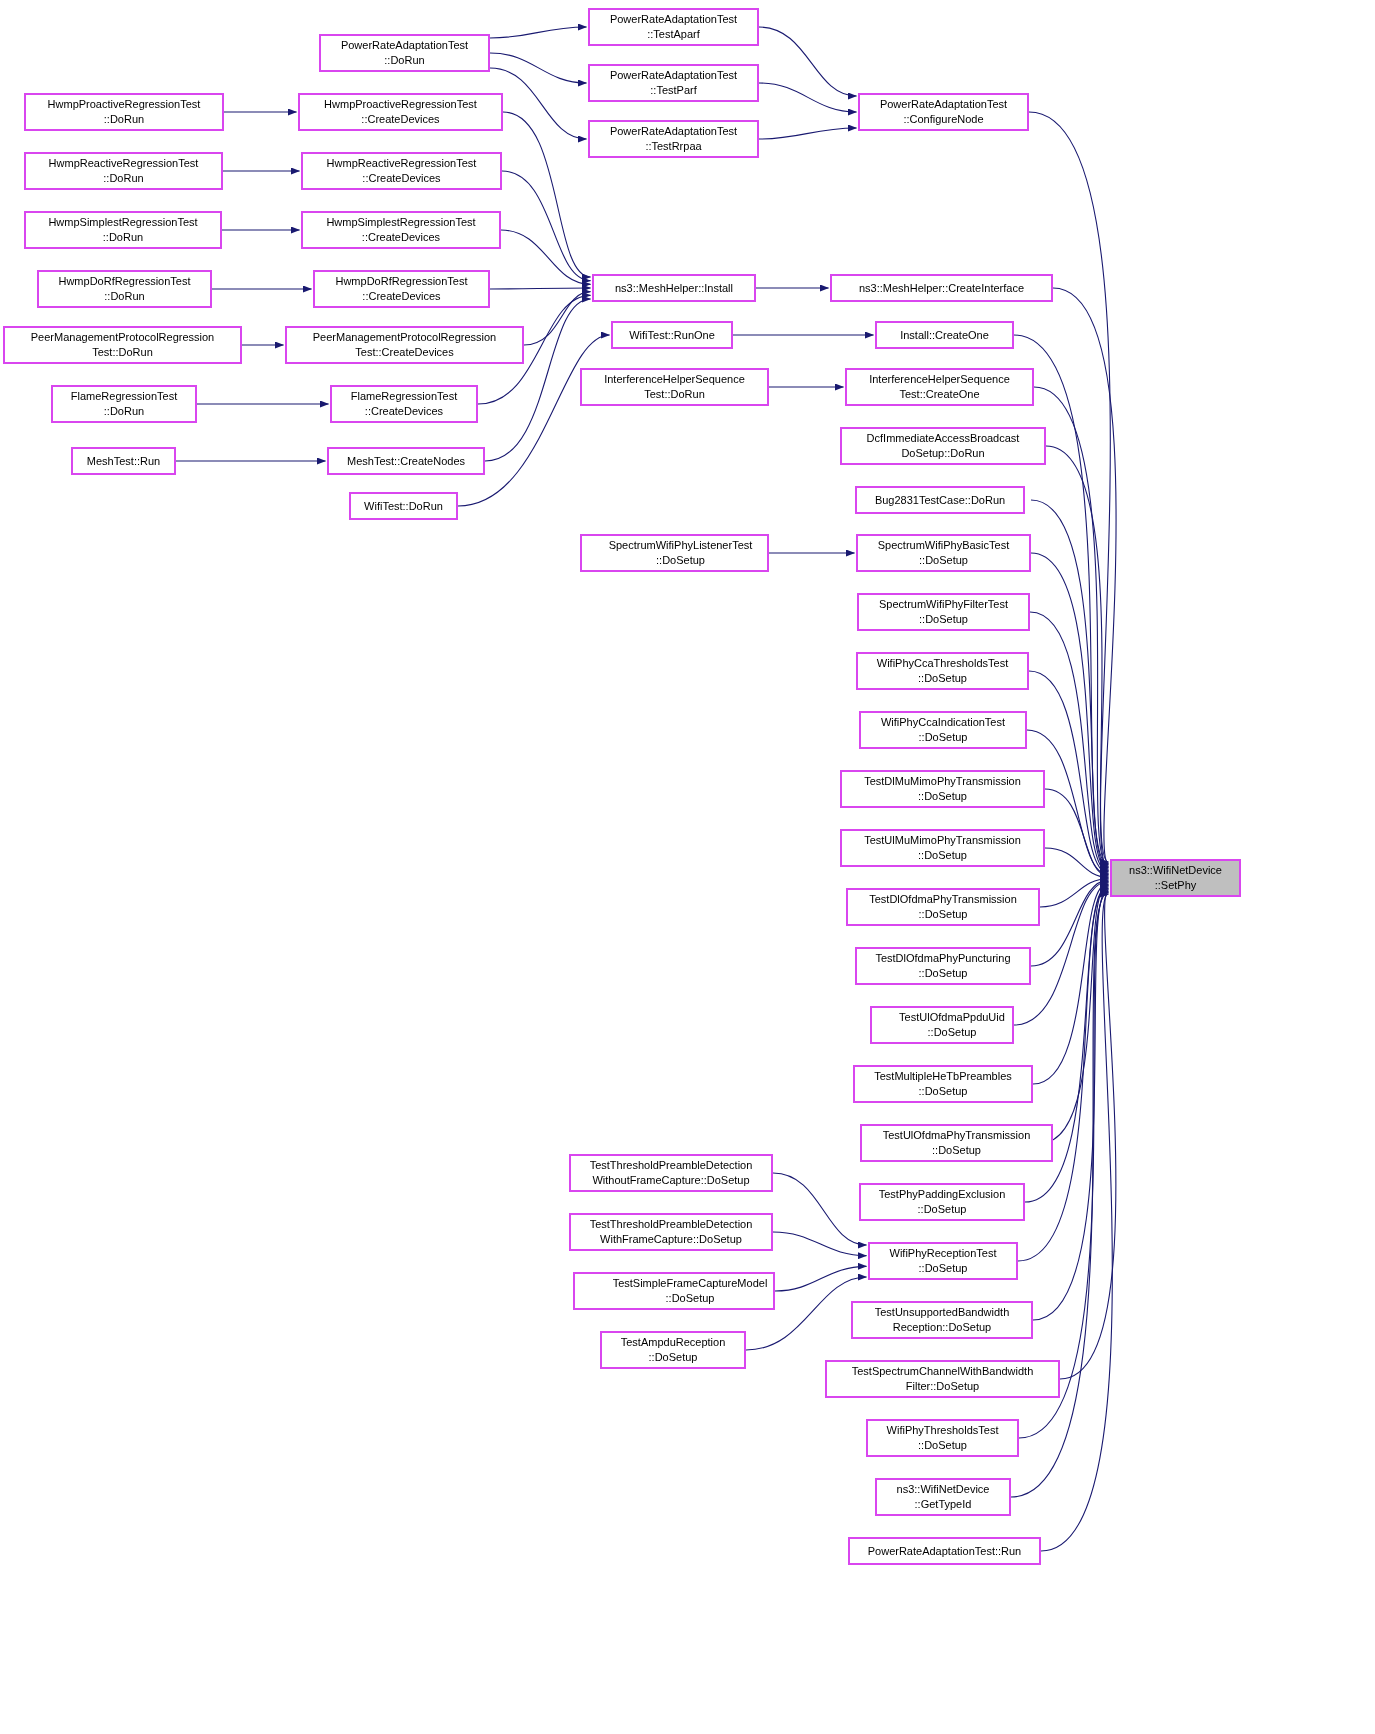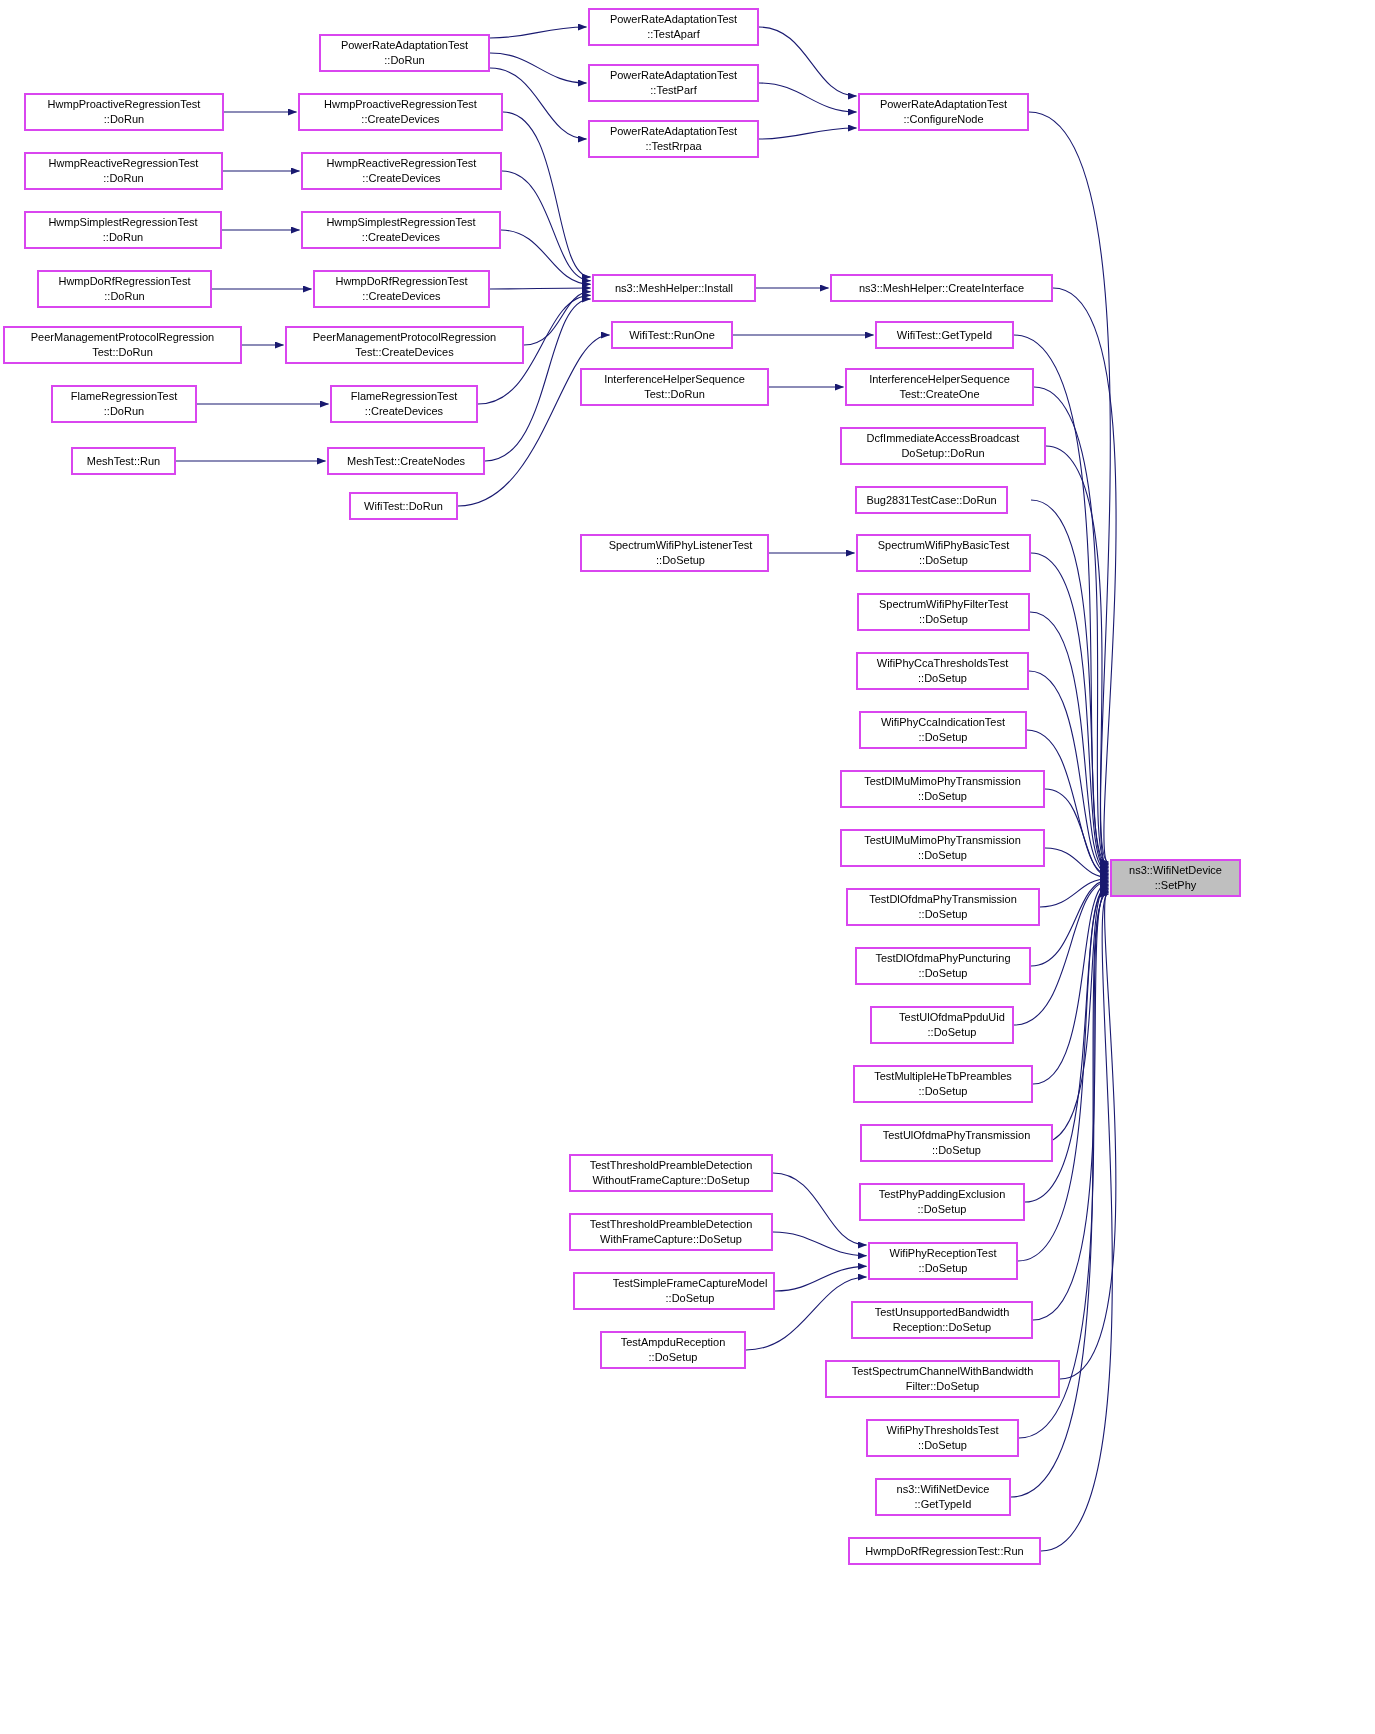--- a/index.html
+++ b/index.html
@@ -145,26 +145,26 @@
 WithoutFrameCapture::DoSetup</div>
     <div class="node" style="left: 569px; top: 1213px; width: 204px; height: 38px;">TestThresholdPreambleDetection
 WithFrameCapture::DoSetup</div>
     <div class="node" style="left: 573px; top: 1272px; width: 202px; height: 38px; padding-left: 32px;">TestSimpleFrameCaptureModel
 ::DoSetup</div>
     <div class="node" style="left: 600px; top: 1331px; width: 146px; height: 38px;">TestAmpduReception
 ::DoSetup</div>
     <div class="node" style="left: 858px; top: 93px; width: 171px; height: 38px;">PowerRateAdaptationTest
 ::ConfigureNode</div>
     <div class="node" style="left: 830px; top: 274px; width: 223px; height: 28px;">ns3::MeshHelper::CreateInterface</div>
-    <div class="node" style="left: 875px; top: 321px; width: 139px; height: 28px;">WifiTest::GetTypeId</div>
+    <div class="node" style="left: 875px; top: 321px; width: 139px; height: 28px;">Install::CreateOne</div>
     <div class="node" style="left: 845px; top: 368px; width: 189px; height: 38px;">InterferenceHelperSequence
 Test::CreateOne</div>
     <div class="node" style="left: 840px; top: 427px; width: 206px; height: 38px;">DcfImmediateAccessBroadcast
 DoSetup::DoRun</div>
-    <div class="node" style="left: 855px; top: 486px; width: 153px; height: 28px;">Bug2831TestCase::DoRun</div>
+    <div class="node" style="left: 855px; top: 486px; width: 170px; height: 28px;">Bug2831TestCase::DoRun</div>
     <div class="node" style="left: 856px; top: 534px; width: 175px; height: 38px;">SpectrumWifiPhyBasicTest
 ::DoSetup</div>
     <div class="node" style="left: 857px; top: 593px; width: 173px; height: 38px;">SpectrumWifiPhyFilterTest
 ::DoSetup</div>
     <div class="node" style="left: 856px; top: 652px; width: 173px; height: 38px;">WifiPhyCcaThresholdsTest
 ::DoSetup</div>
     <div class="node" style="left: 859px; top: 711px; width: 168px; height: 38px;">WifiPhyCcaIndicationTest
 ::DoSetup</div>
     <div class="node" style="left: 840px; top: 770px; width: 205px; height: 38px;">TestDlMuMimoPhyTransmission
 ::DoSetup</div>
@@ -185,16 +185,16 @@
     <div class="node" style="left: 868px; top: 1242px; width: 150px; height: 38px;">WifiPhyReceptionTest
 ::DoSetup</div>
     <div class="node" style="left: 851px; top: 1301px; width: 182px; height: 38px;">TestUnsupportedBandwidth
 Reception::DoSetup</div>
     <div class="node" style="left: 825px; top: 1360px; width: 235px; height: 38px;">TestSpectrumChannelWithBandwidth
 Filter::DoSetup</div>
     <div class="node" style="left: 866px; top: 1419px; width: 153px; height: 38px;">WifiPhyThresholdsTest
 ::DoSetup</div>
     <div class="node" style="left: 875px; top: 1478px; width: 136px; height: 38px;">ns3::WifiNetDevice
 ::GetTypeId</div>
-    <div class="node" style="left: 848px; top: 1537px; width: 193px; height: 28px;">HwmpDoRfRegressionTest::Run</div>
+    <div class="node" style="left: 848px; top: 1537px; width: 193px; height: 28px;">PowerRateAdaptationTest::Run</div>
     <div class="node node--target" style="left: 1110px; top: 859px; width: 131px; height: 38px;">ns3::WifiNetDevice
 ::SetPhy</div>
   </div>
 
 </body></html>

